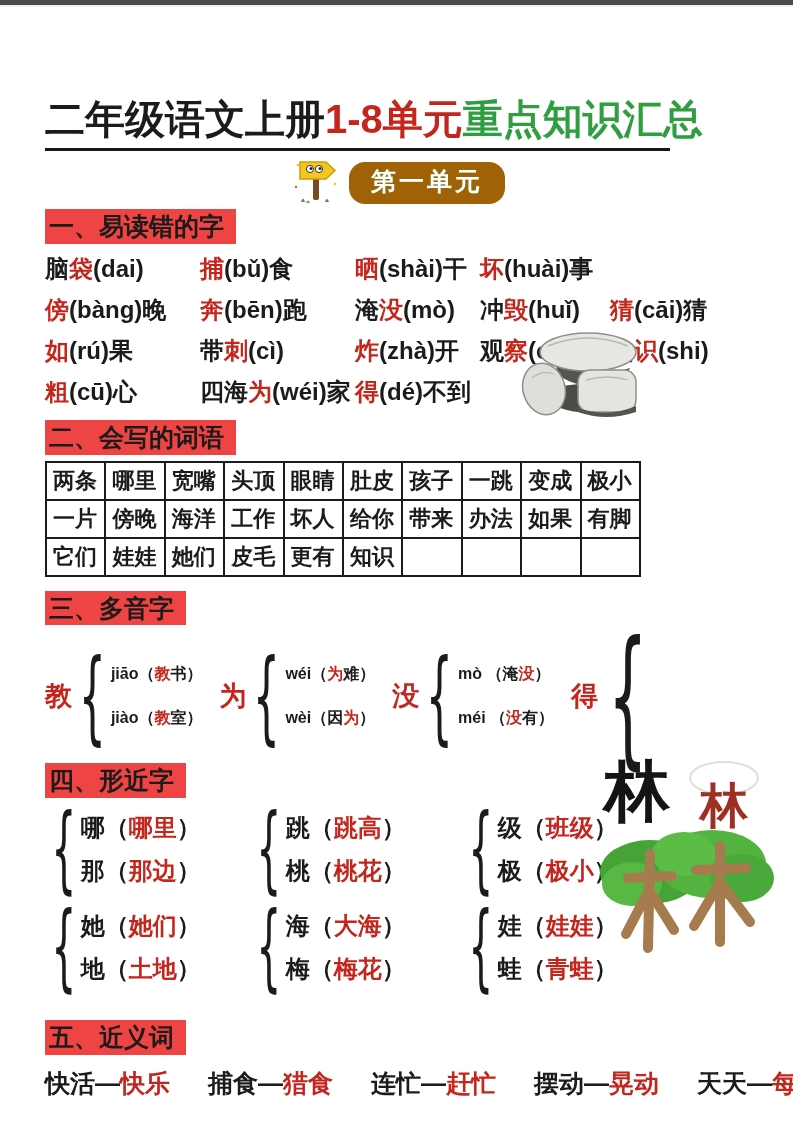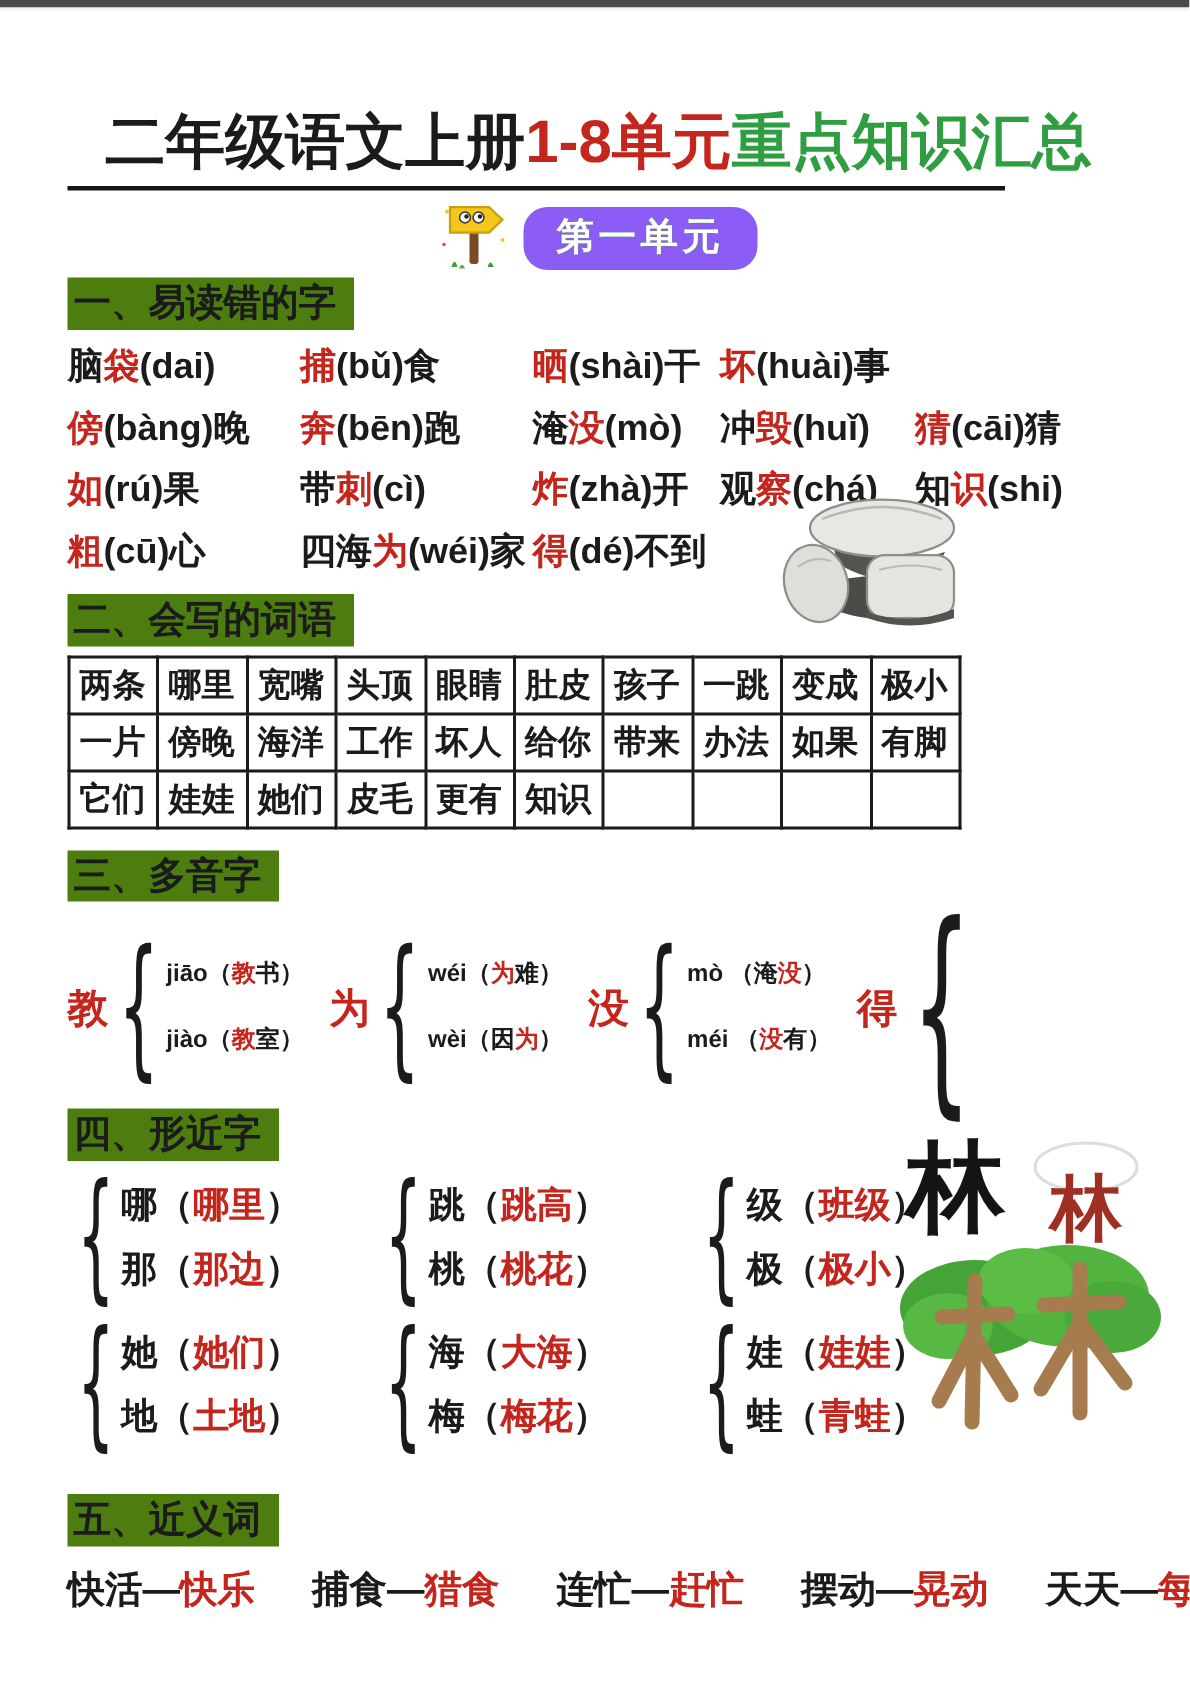--- a/index.html
+++ b/index.html
@@ -5,35 +5,35 @@
   html,body{margin:0;padding:0;}
   body{
     width:793px;height:1122px;background:#ffffff;position:relative;overflow:hidden;
     font-family:"Liberation Sans","DejaVu Sans",sans-serif;color:#1b1b1b;
   }
   .topbar{height:5px;background:#4a4a4a;}
   .topbar-shadow{height:2px;background:#f1f1f1;}
   .page{padding:0 40px 0 45px;position:relative;}
 
   
-  .title{margin-top:64px;text-align:center;font-size:40px;font-weight:bold;line-height:1.2;white-space:nowrap;}
+  .title{margin-top:88px;font-size:40px;font-weight:bold;line-height:1.2;white-space:nowrap;}
   .t-red{color:#c4261d;}
   .t-green{color:#2f9e41;}
   .title-underline{height:3px;background:#161616;margin-top:5px;width:625px;}
 
   
   .badge-row{display:flex;justify-content:center;align-items:center;gap:10px;margin-top:8px;height:48px;}
   .badge{
-    background:#8b5cf6;color:#ffffff;font-size:25px;font-weight:bold;letter-spacing:3px;
+    background:#a16207;color:#ffffff;font-size:25px;font-weight:bold;letter-spacing:3px;
     border-radius:16px;padding:3px 22px 6px 22px;text-shadow:0 0 1px #4ea335;
   }
 
   
   .heading{
-    display:table;background:#4d7c0f;font-size:25px;font-weight:bold;
+    display:table;background:#ef4444;font-size:25px;font-weight:bold;
     padding:3px 12px 3px 4px;line-height:1.15;
   }
   .h1{margin-top:2px;}
   .h2{margin-top:8px;}
   .h3{margin-top:14px;}
   .h4{margin-top:0px;}
   .h5{margin-top:30px;}
 
   .red{color:#c4261d;}
 

